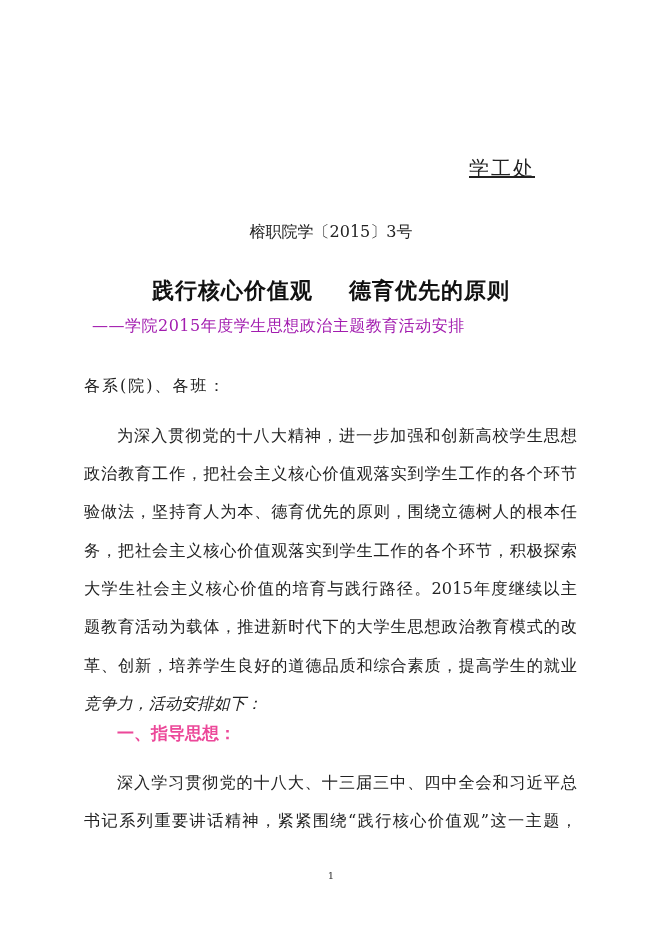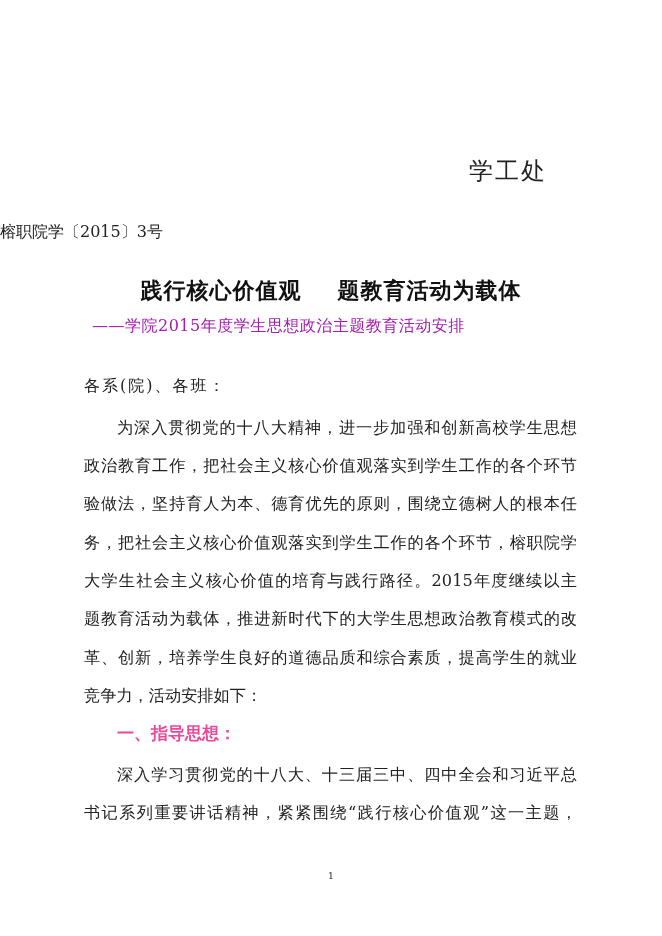--- a/index.html
+++ b/index.html
@@ -1,55 +1,55 @@
 <!DOCTYPE html>
 <html><head>
   <meta charset="utf-8">
   <style>
     html, body { margin: 0; padding: 0; }
     body {
       width: 662px; height: 936px; background: #ffffff; position: relative; overflow: hidden;
       font-family: "DejaVu Serif", "Liberation Serif", serif; color: #1a1a1a;
     }
     .abs { position: absolute; white-space: nowrap; }
-    .dept { left: 469px; top: 155px; font-size: 24px; letter-spacing: 2px; color: #222; }
-    .docno { left: 0; width: 662px; top: 222px; font-size: 16px; color: #222; }
+    .dept { left: 469px; top: 155px; font-size: 20px; letter-spacing: 2px; color: #222; text-decoration: underline; }
+    .docno { left: 0; width: 662px; text-align: center; top: 222px; font-size: 16px; color: #222; }
     .title { left: 0; width: 662px; text-align: center; top: 276px; font-size: 22px; font-weight: bold;
              font-family: "DejaVu Sans", "Liberation Sans", sans-serif; color: #111; letter-spacing: 1px; }
     .title .gap { display: inline-block; width: 36px; }
     .subtitle { left: 92px; top: 316px; font-size: 16px; color: #a21caf; letter-spacing: 0.5px; }
     .salutation { left: 84px; top: 376px; font-size: 16px; letter-spacing: 2px; color: #222; }
     .para-line { left: 84px; width: 493px; font-size: 16.2px; color: #222; text-align: justify;
-                 text-align-last: justify; }
-    .para-line.last { text-align-last: left; }
+                 text-align-last: justify; margin-top: 8px; }
+    .para-line.last { text-align-last: left; font-style: italic; }
     .para-line.indent { left: 117px; width: 460px; }
     .heading { left: 117px; top: 722px; font-size: 17px; font-weight: bold;
                font-family: "DejaVu Sans", "Liberation Sans", sans-serif; color: #ec4899; }
     .pageno { left: 0; width: 662px; text-align: center; top: 870px; font-size: 10px; color: #333; }
   </style>
 </head>
 <body>
 
 <div class="abs dept">学工处</div>
 
 <div class="abs docno">榕职院学〔2015〕3号</div>
 
 <div class="abs title">
-  <span>践行核心价值观</span><span class="gap"></span><span>题教育活动为载体</span>
+  <span>践行核心价值观</span><span class="gap"></span><span>德育优先的原则</span>
 </div>
 
 <div class="abs subtitle">——学院2015年度学生思想政治主题教育活动安排</div>
 
 <div class="abs salutation">各系(院)、各班：</div>
 
 <div>
   <div class="abs para-line indent" style="top:417px">为深入贯彻党的十八大精神，进一步加强和创新高校学生思想</div>
   <div class="abs para-line" style="top:455px">政治教育工作，把社会主义核心价值观落实到学生工作的各个环节</div>
   <div class="abs para-line" style="top:493px">验做法，坚持育人为本、德育优先的原则，围绕立德树人的根本任</div>
-  <div class="abs para-line" style="top:532px">务，把社会主义核心价值观落实到学生工作的各个环节，榕职院学</div>
+  <div class="abs para-line" style="top:532px">务，把社会主义核心价值观落实到学生工作的各个环节，积极探索</div>
   <div class="abs para-line" style="top:570px">大学生社会主义核心价值的培育与践行路径。2015年度继续以主</div>
   <div class="abs para-line" style="top:608px">题教育活动为载体，推进新时代下的大学生思想政治教育模式的改</div>
   <div class="abs para-line" style="top:647px">革、创新，培养学生良好的道德品质和综合素质，提高学生的就业</div>
   <div class="abs para-line last" style="top:685px">竞争力，活动安排如下：</div>
 </div>
 
 <div class="abs heading">一、指导思想：</div>
 
 <div>
   <div class="abs para-line indent" style="top:764px">深入学习贯彻党的十八大、十三届三中、四中全会和习近平总</div>

